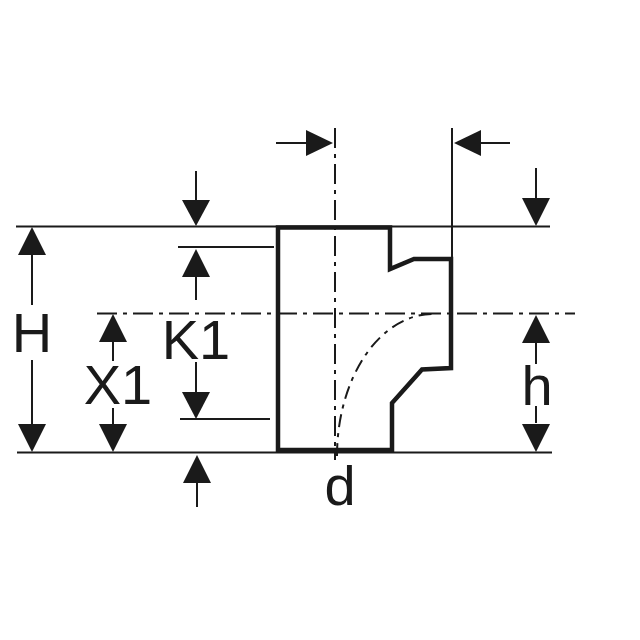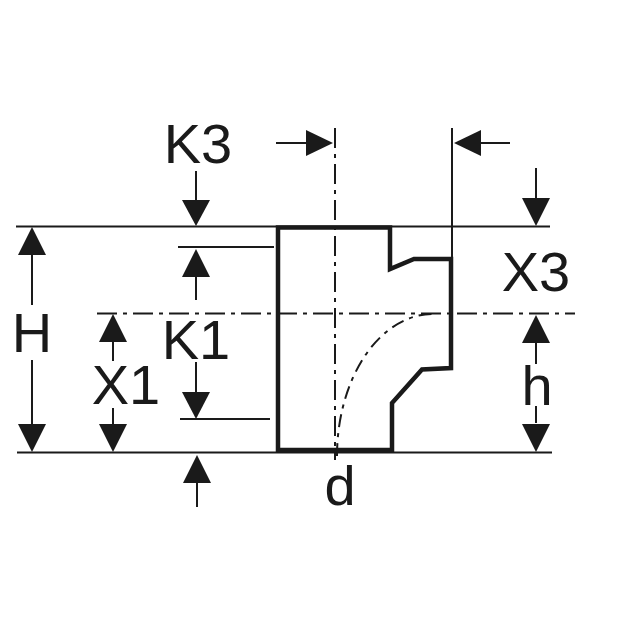--- a/index.html
+++ b/index.html
@@ -90,21 +90,19 @@
           <line x1="276" y1="143" x2="306" y2="143"></line>
           <polygon points="333,143 306,130 306,156" fill="#1a1a1a" stroke="none"></polygon>
           <line x1="481" y1="143" x2="510" y2="143"></line>
           <polygon points="454,143 481,130 481,156" fill="#1a1a1a" stroke="none"></polygon>
         </g>
 
       </g>
     </g>
   </svg>
 
-  <div class="lbl" style="left:198px;top:144px">K3</div>
-  <div class="lbl" style="left:536px;top:272px">X3</div>
   <div class="lbl" style="left:32px;top:333px">H</div>
   <div class="lbl" style="left:196px;top:340px">K1</div>
-  <div class="lbl" style="left:126px;top:385px">X1</div>
+  <div class="lbl" style="left:118px;top:385px">X1</div>
   <div class="lbl" style="left:537px;top:386px">h</div>
   <div class="lbl" style="left:340px;top:486px">d</div>
 
 </div>
 
 </body></html>

